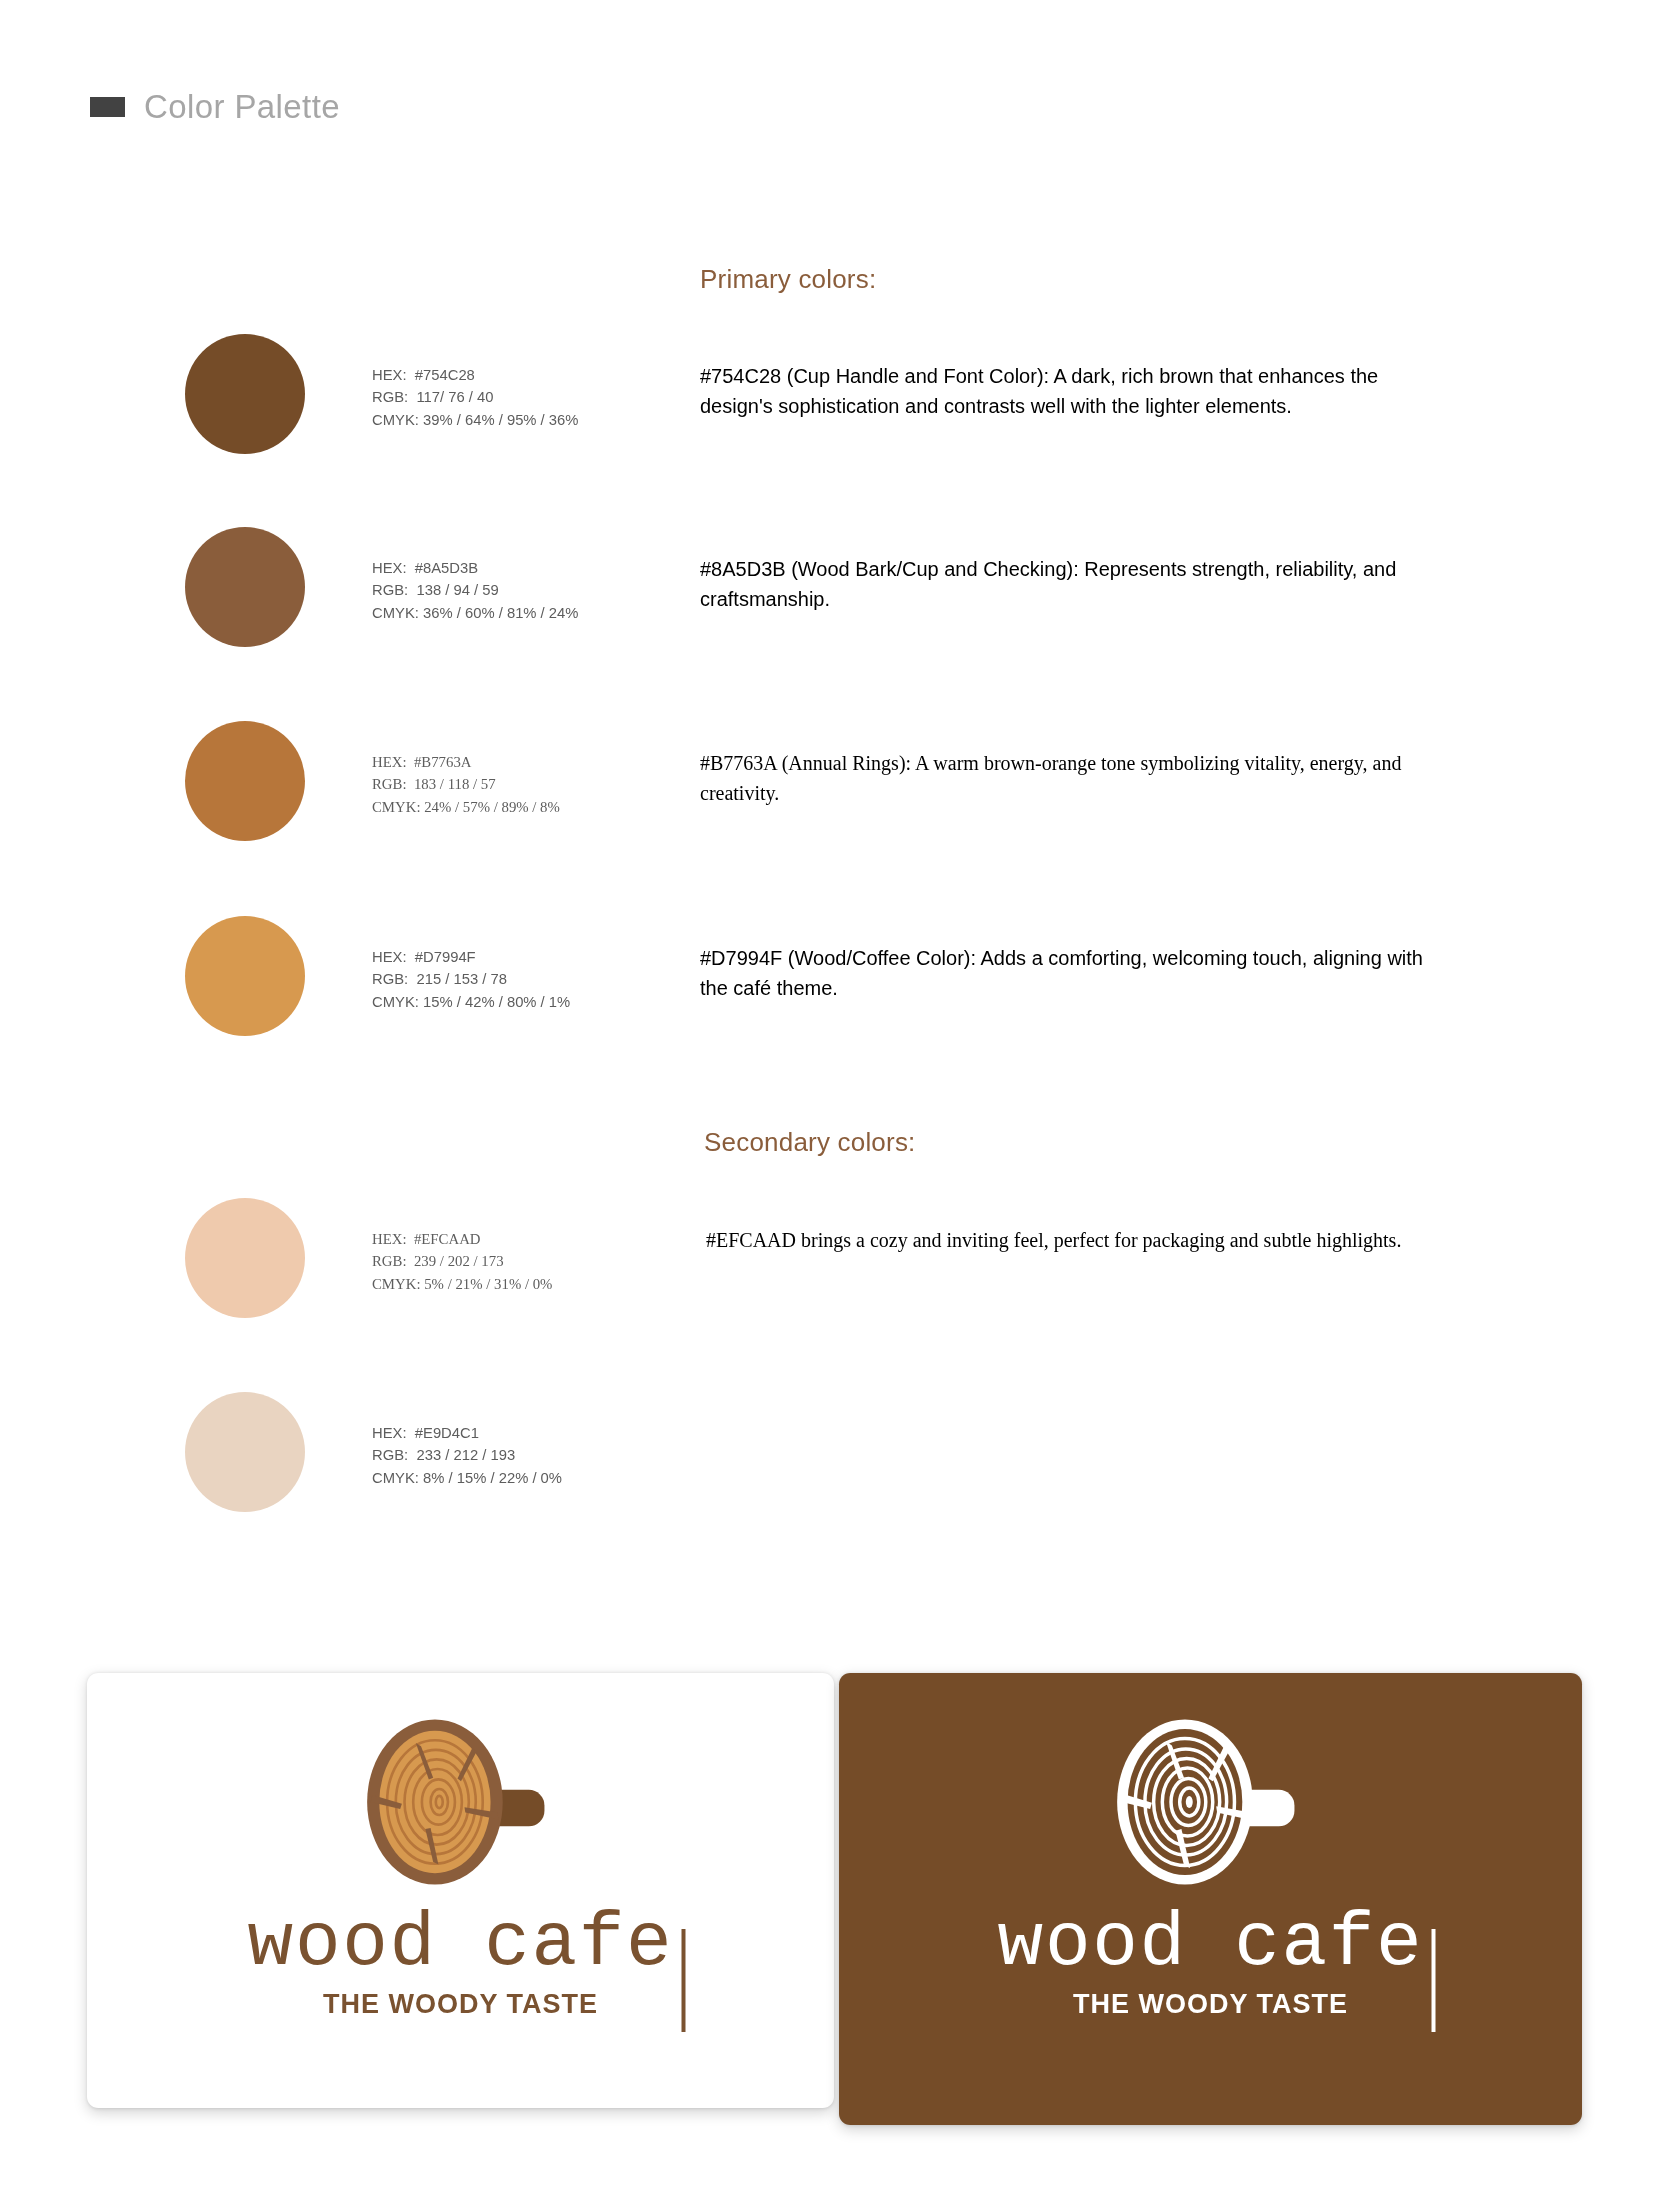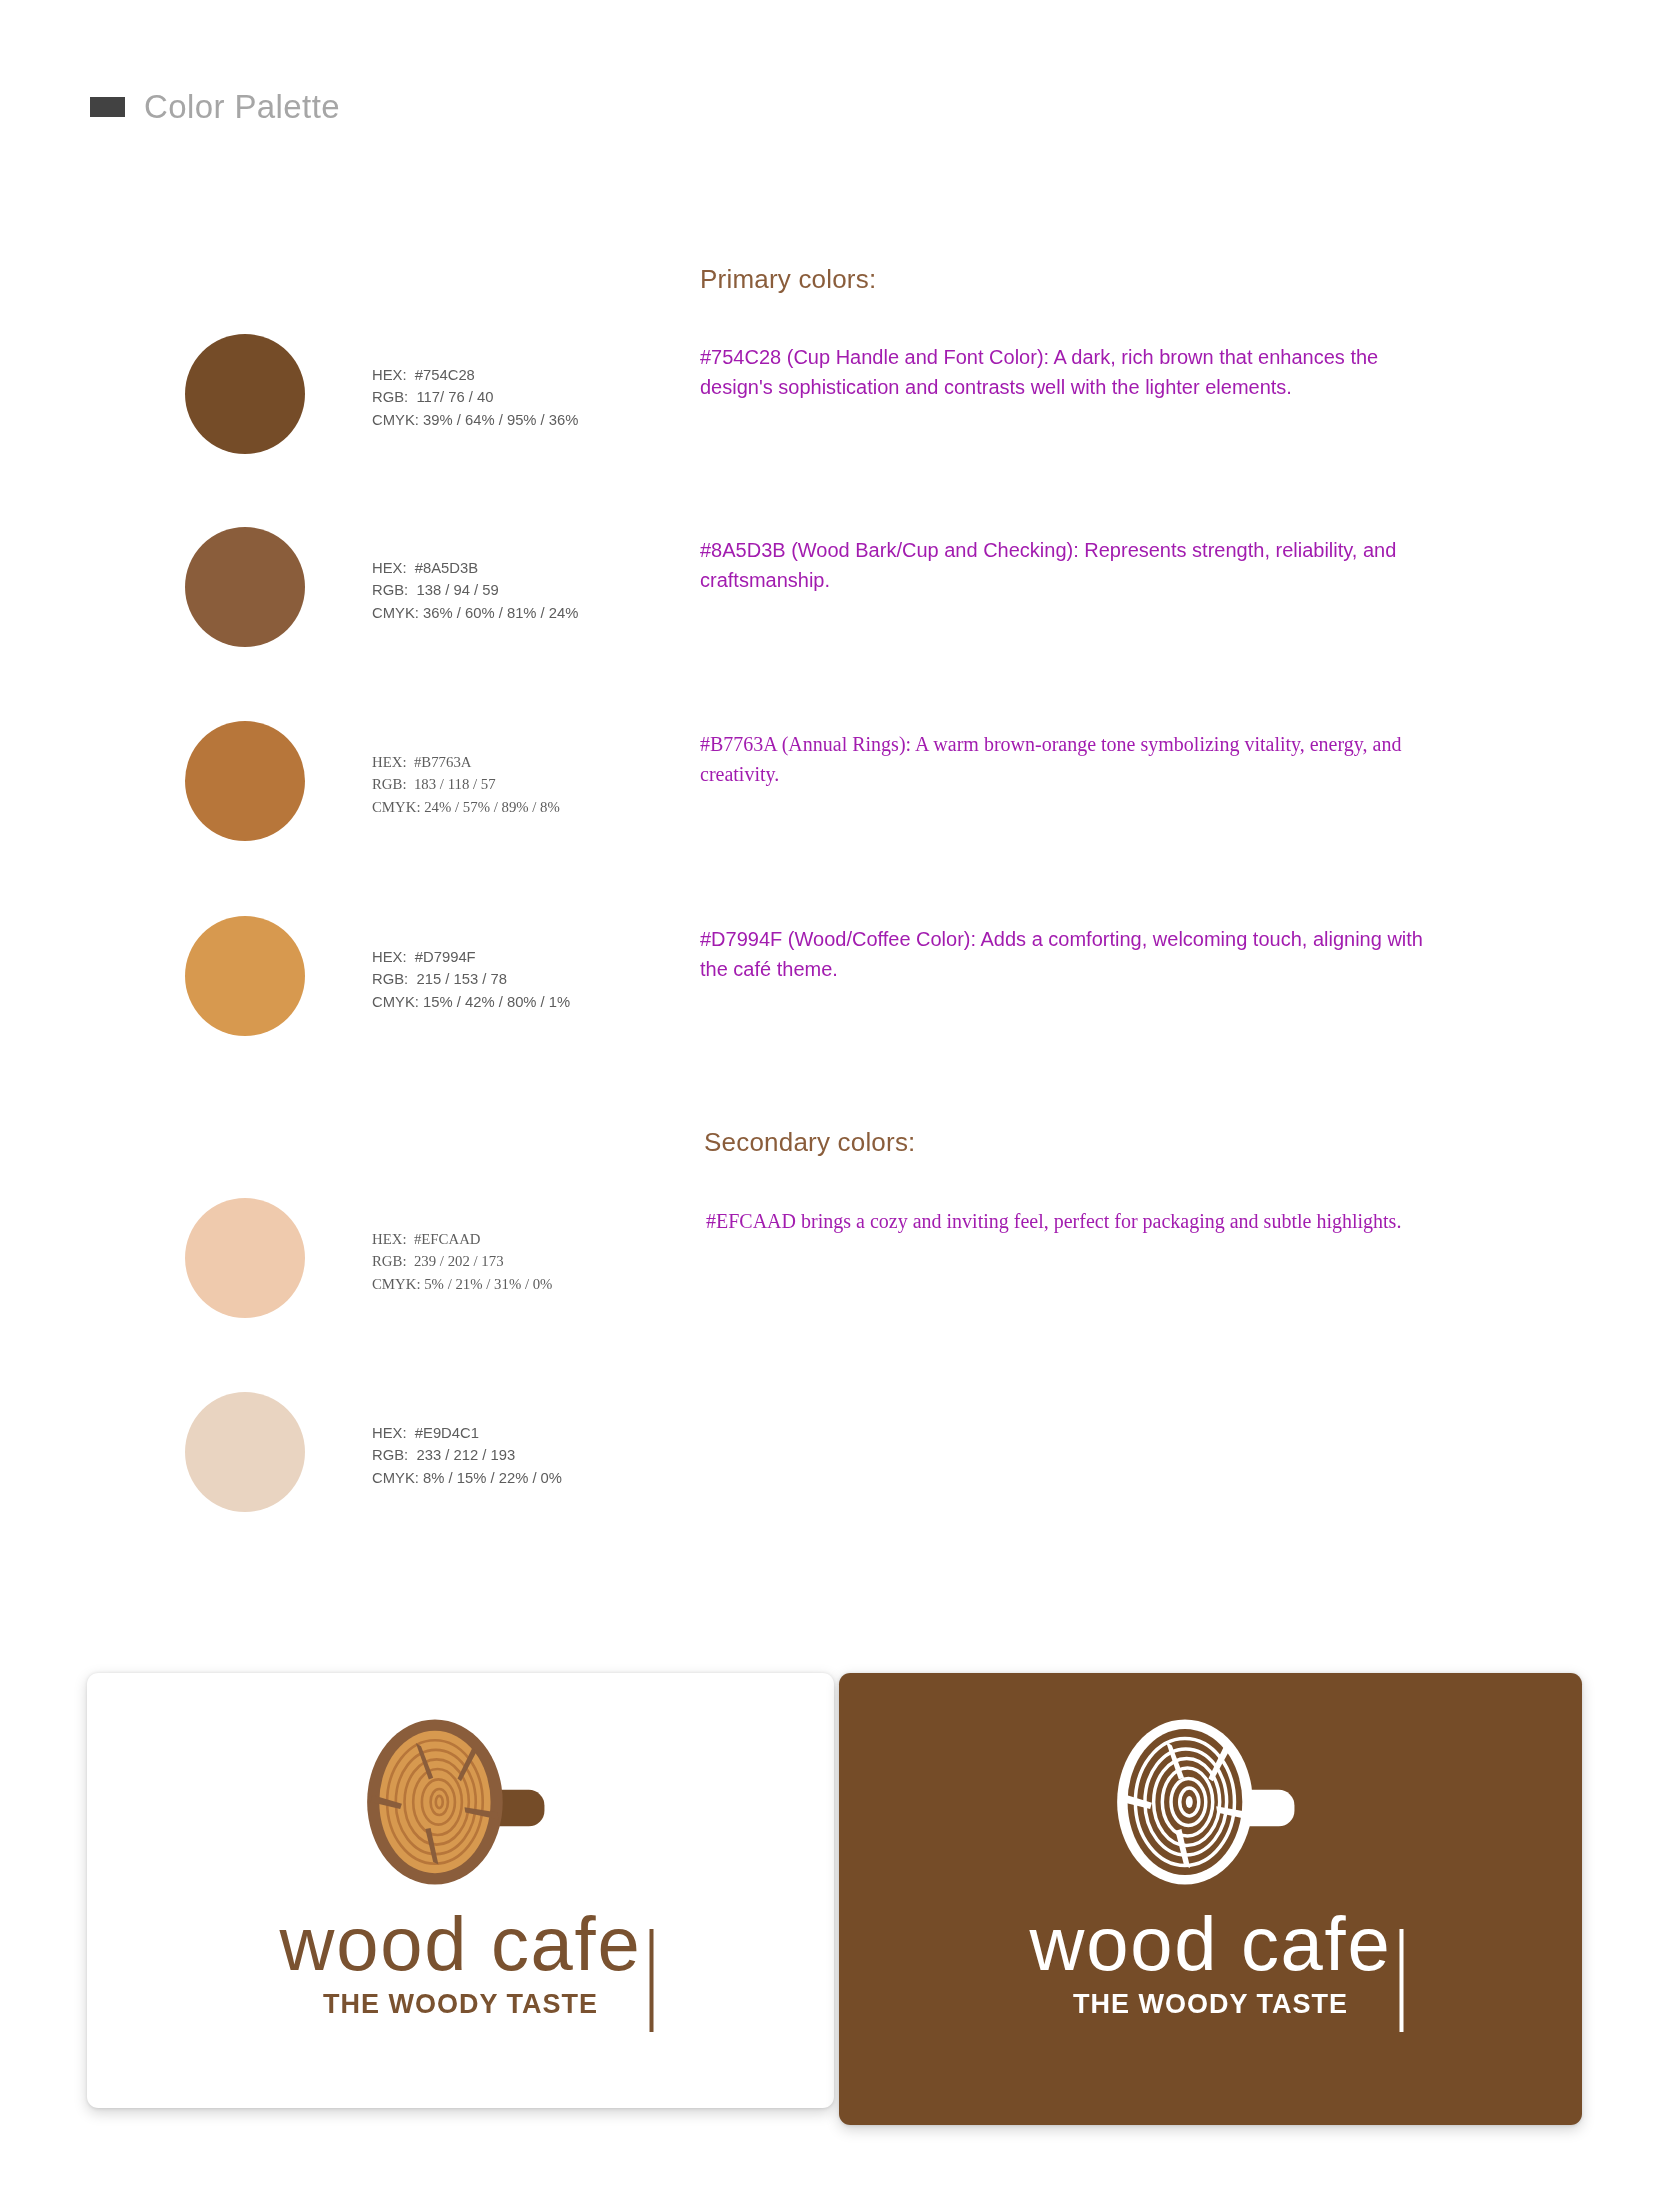--- a/index.html
+++ b/index.html
@@ -26,42 +26,42 @@
   .dot {
     position:absolute; left:185px; top:0;
     width:120px; height:120px; border-radius:50%;
   }
   .specs {
     position:absolute; left:372px; top:29.5px;
     font-size:14.8px; color:#5d5d5d; line-height:1.55; white-space:nowrap;
   }
   .specs .line { display:block; }
   .desc {
-    position:absolute; left:700px; top:8px; width:743px;
-    font-size:20px; color:#a21caf; line-height:1.52;
+    position:absolute; left:700px; top:27px; width:743px;
+    font-size:20px; color:#000000; line-height:1.52;
   }
   .desc.shifted { left:706px; }
 
   
   .cards { position:absolute; left:0; top:1673px; width:1669px; height:452px; }
   .card {
     position:absolute; top:0; border-radius:11.3px;
     box-shadow:0 4.3px 14px rgba(0,0,0,0.17), 0 0.9px 3.5px rgba(0,0,0,0.10);
     display:flex; flex-direction:column; align-items:center; justify-content:flex-start;
     overflow:hidden;
   }
   .card-light { left:87px; width:747px; height:435px; background:#ffffff; }
   .card-dark  { left:839px; width:743px; height:452px; background:#754C28; }
 
   .logo-wrap { position:relative; width:100%; height:100%; }
   .logo-mark { position:absolute; left:50%; transform:translateX(-50%); top:42px; }
   .logo-word { position:absolute; left:50%; transform:translateX(-50%); top:233px; width:100%; text-align:center; }
 
   .wordmark {
-    font-family:Liberation Sans, sans-serif;
+    font-family:Liberation Mono, monospace;
     font-size:76px; font-weight:400; letter-spacing:1.7px; line-height:1;text-align:center;
   }
   .tagline {
     font-family:"Liberation Sans", sans-serif;
     font-size:27px; font-weight:700; letter-spacing:1px; line-height:1;
     margin-top:8.7px;
     text-align:center;
   }
   .w-light .wordmark, .w-light .tagline { color:#7A5230; }
   .w-dark  .wordmark, .w-dark  .tagline { color:#ffffff; }

